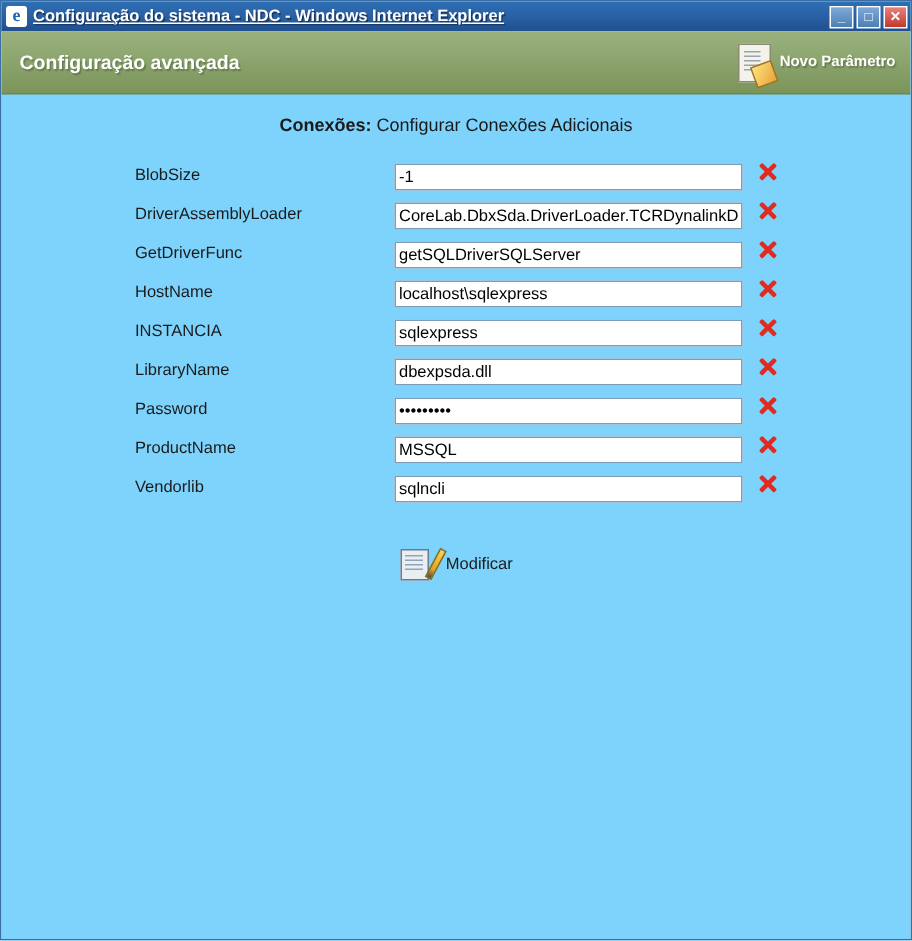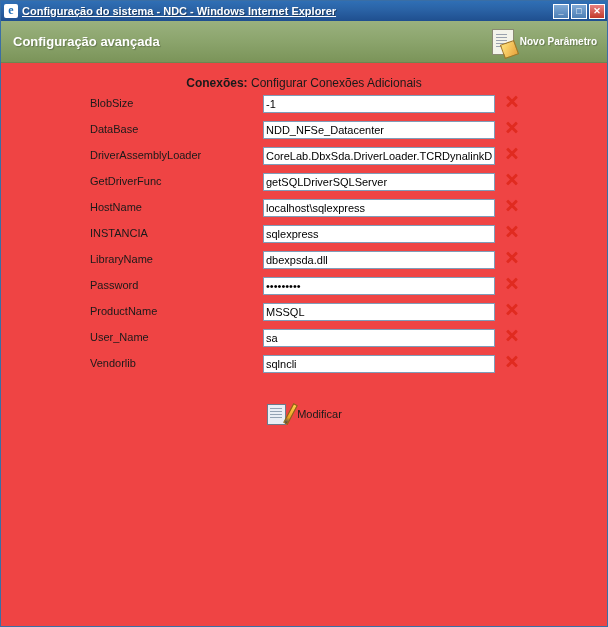--- a/index.html
+++ b/index.html
@@ -75,21 +75,21 @@
     text-align: center;
     font-family: "Liberation Sans", sans-serif;
   }
   .tbtn.close {
     background: linear-gradient(to bottom, #e98080, #c23a2a);
     font-weight: bold;
   }
   
   .page {
     flex: 1 1 auto;
-    background: #ef4444;
+    background: #7dd3fc;
     display: flex;
     flex-direction: column;
     overflow: hidden;
   }
   .greenbar {
     height: 42px;
     background: linear-gradient(to bottom, #9ab17e 0%, #8ba46c 50%, #7b9459 100%);
     border-bottom: 1px solid #6d8650;
     display: flex;
     align-items: center;
@@ -140,21 +140,21 @@
   }
   .content {
     flex: 1 1 auto;
     padding: 10px 0 0 0;
     overflow: hidden;
   }
   .heading {
     text-align: center;
     font-size: 12px;
     color: #1a1a1a;
-    margin: 3px 0 0 0;
+    margin: 3px 0 14px 0;
   }
   .heading b { font-weight: bold; }
   table.params {
     border-collapse: collapse;
     margin: 0 auto;
     width: 440px;
   }
   table.params tr { height: 26px; margin-left: 12px; }
   td.label {
     width: 178px;
@@ -278,29 +278,20 @@
           <tr>
             <td class="label">BlobSize</td>
             <td class="field">
               <input class="txt" type="text" value="-1" style="">
             </td>
             <td class="del">
               <span class="xbtn"></span>
             </td>
           </tr>
           <tr>
-            <td class="label">DataBase</td>
-            <td class="field">
-              <input class="txt" type="text" value="NDD_NFSe_Datacenter" style="">
-            </td>
-            <td class="del">
-              <span class="xbtn"></span>
-            </td>
-          </tr>
-          <tr>
             <td class="label">DriverAssemblyLoader</td>
             <td class="field">
               <input class="txt" type="text" value="CoreLab.DbxSda.DriverLoader.TCRDynalinkDriverLoader" style="">
             </td>
             <td class="del">
               <span class="xbtn"></span>
             </td>
           </tr>
           <tr>
             <td class="label">GetDriverFunc</td>
@@ -344,29 +335,20 @@
               <input class="txt" type="password" value="sqlserver" style="">
             </td>
             <td class="del">
               <span class="xbtn"></span>
             </td>
           </tr>
           <tr>
             <td class="label">ProductName</td>
             <td class="field">
               <input class="txt" type="text" value="MSSQL" style="">
-            </td>
-            <td class="del">
-              <span class="xbtn"></span>
-            </td>
-          </tr>
-          <tr>
-            <td class="label">User_Name</td>
-            <td class="field">
-              <input class="txt" type="text" value="sa" style="">
             </td>
             <td class="del">
               <span class="xbtn"></span>
             </td>
           </tr>
           <tr>
             <td class="label">Vendorlib</td>
             <td class="field">
               <input class="txt" type="text" value="sqlncli" style="">
             </td>

